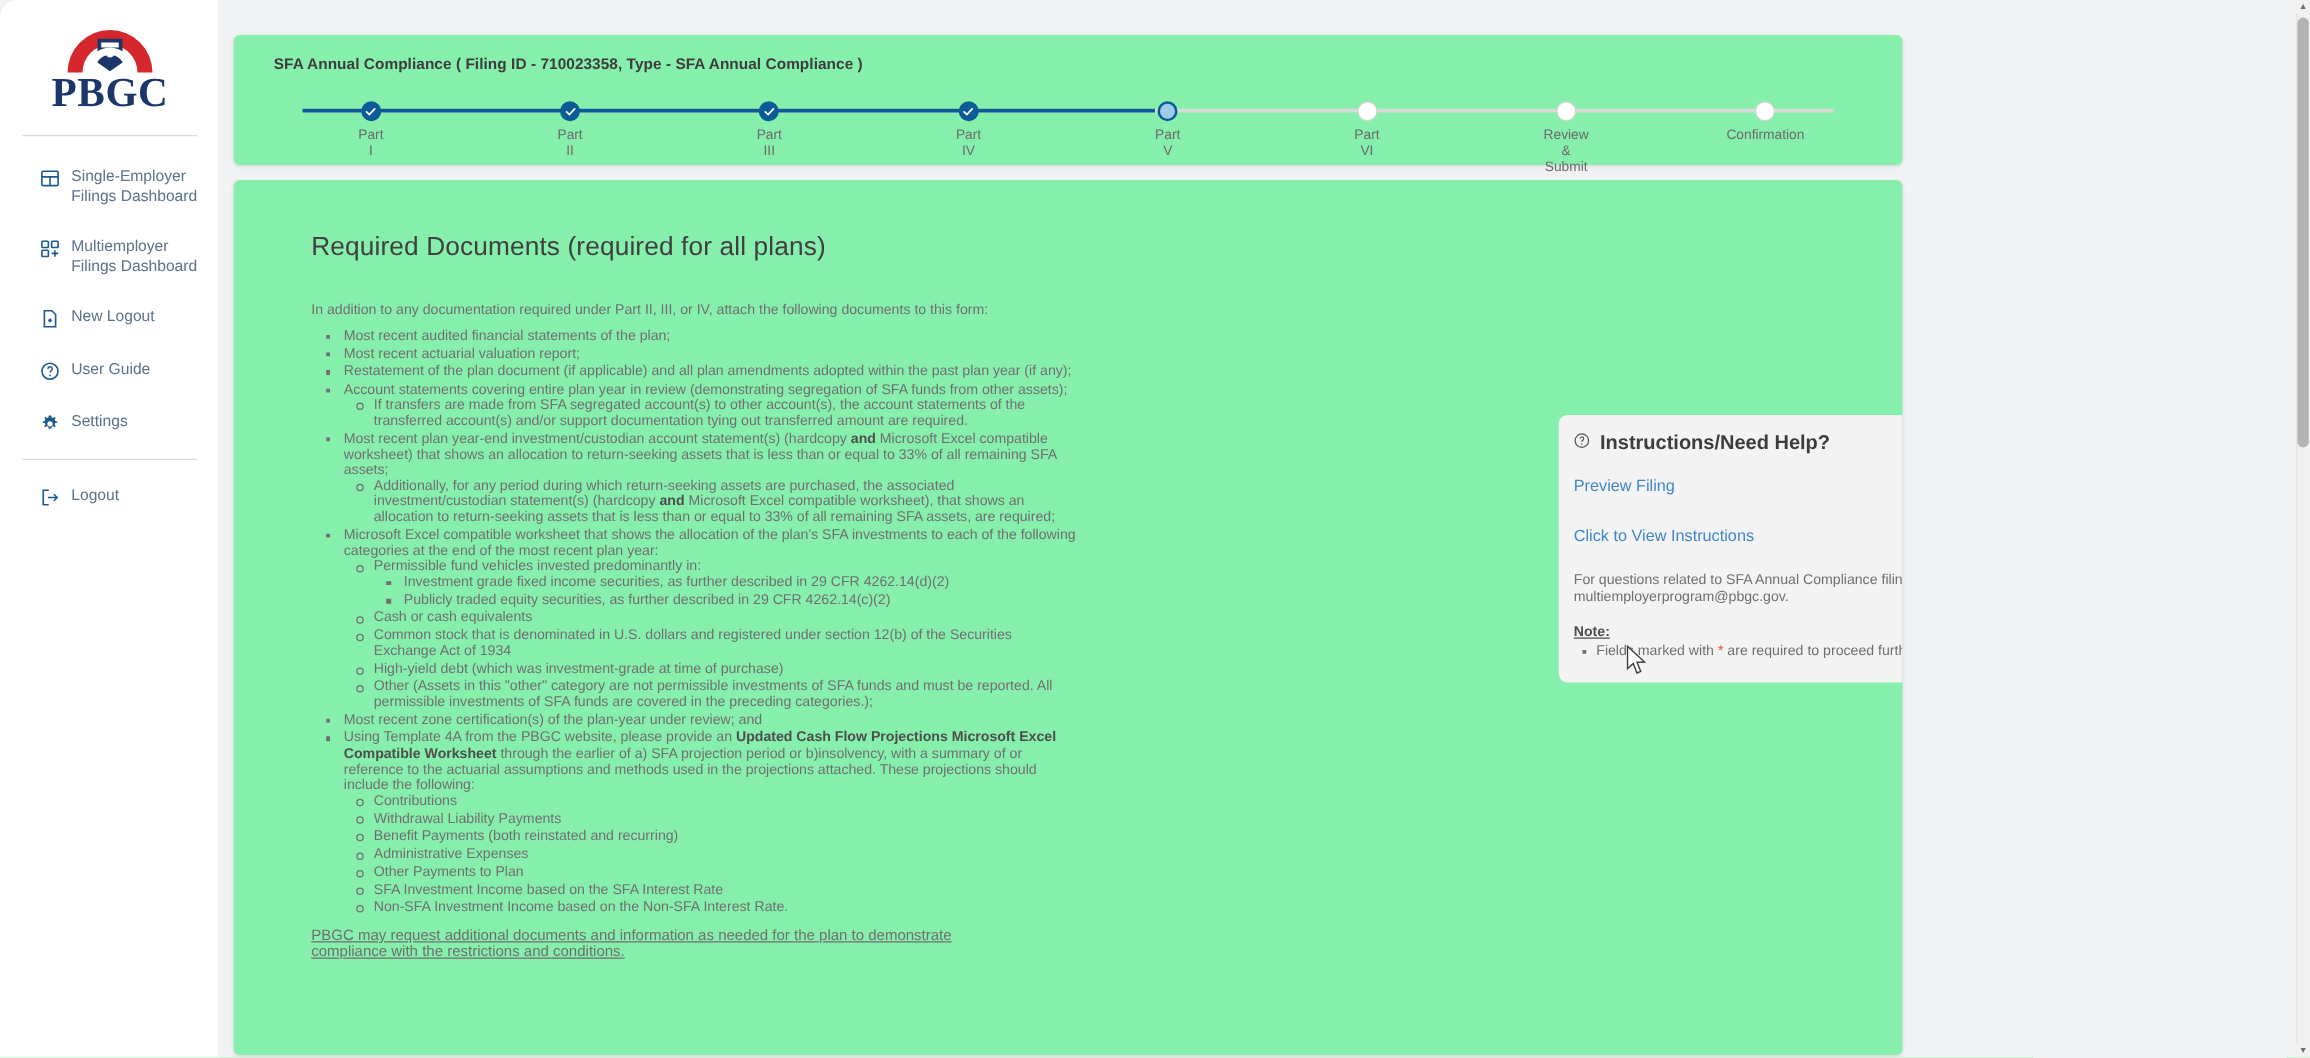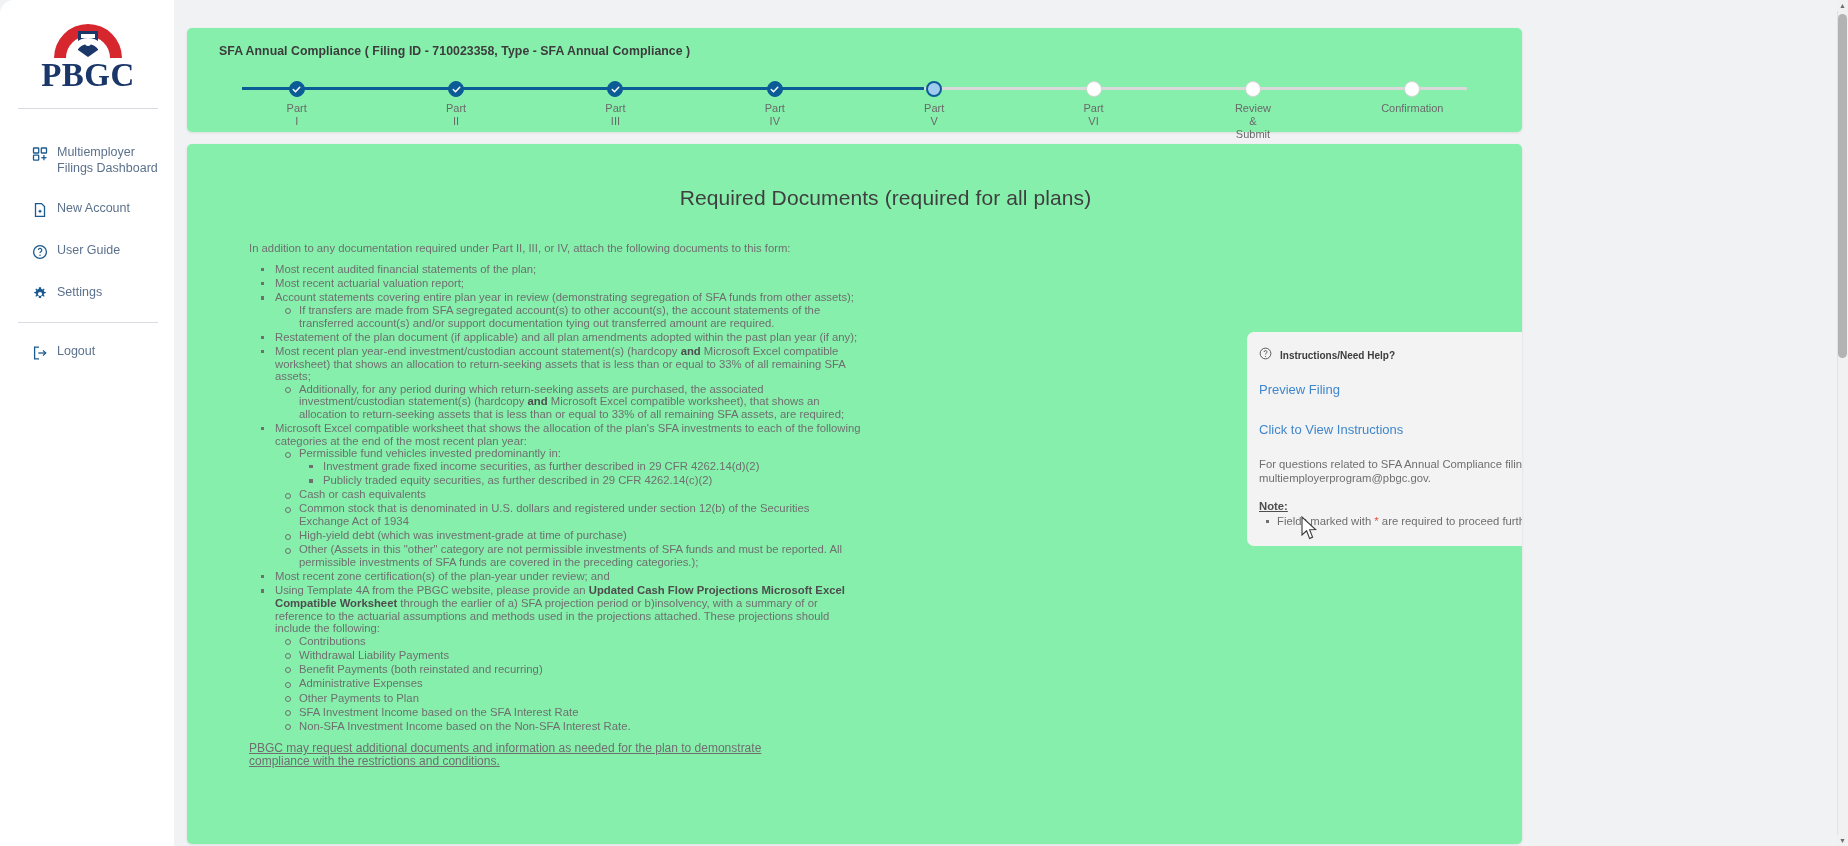--- a/index.html
+++ b/index.html
@@ -93,21 +93,21 @@
     white-space:pre-line;
   }
 
   
   #content-card {
     position:absolute; left:13px; top:144px; width:1335px; height:700px;
     overflow:hidden;
   }
   #page-title {
     font-size:21px; color:#3f3f3f; font-weight:400;
-    padding:42px 0 0 62px; letter-spacing:0.1px;text-align:center;
+    padding:42px 0 0 62px; letter-spacing:0.1px;
   }
   #intro {
     font-size:11.3px; color:#6f6f6f; padding:32px 0 0 62px;
   }
 
   
   .doc-list { margin:9px 0 0 0; padding:0 0 0 62px; list-style:none; }
   .doc-list li { position:relative; }
   .l1 {
     font-size:11.3px; color:#6f6f6f; line-height:12.6px;
@@ -145,21 +145,21 @@
 
   
   #instructions {
     position:absolute; left:1060px; top:188px; width:387px;
     background:#f3f3f3; border-radius:7px; padding:0 0 18px 0;
   }
   #instr-head {
     display:flex; align-items:center; gap:8px;
     padding:14px 14px 0 12px; cursor:pointer;
   }
-  #instr-title { font-size:10px; font-weight:700; color:#3c3c3c; flex:1; }
+  #instr-title { font-size:16px; font-weight:700; color:#3c3c3c; flex:1; }
   .link-row { padding:16px 0 0 12px; }
   .blue-link {
     font-size:13px; color:#3f86cd; cursor:pointer;
     text-decoration:none;
   }
   #instr-contact {
     font-size:11.3px; color:#6f6f6f; line-height:13.5px;
     padding:20px 20px 0 12px;
   }
   #note-label {
@@ -212,20 +212,30 @@
           <path d="M30 32 A18 18 0 0 1 66 32 L60 32 A12 12 0 0 0 36 32 Z" fill="#ffffff"></path>
         </svg>
       </div>
       <div class="logo-text">PBGC</div>
     </div>
   </div>
   <div class="sidebar-divider"></div>
 
   <div id="nav">
 
+    <div class="nav-item">
+      <span class="nav-icon">
+        <svg width="16" height="16" viewBox="0 0 16 16" fill="none" stroke="#1b5a8f" stroke-width="1.3">
+          <rect x="1.5" y="2" width="13" height="11.5" rx="1"></rect>
+          <line x1="1.5" y1="6.5" x2="14.5" y2="6.5"></line>
+          <line x1="8" y1="6.5" x2="8" y2="13.5"></line>
+        </svg>
+      </span>
+      <span class="nav-label">Single-Employer Filings Dashboard</span>
+    </div>
 
     <div class="nav-gap"></div>
 
     <div class="nav-item">
       <span class="nav-icon">
         <svg width="16" height="16" viewBox="0 0 16 16" fill="none" stroke="#1b5a8f" stroke-width="1.3">
           <rect x="1.5" y="2" width="5.2" height="5" rx="0.6"></rect>
           <rect x="9.3" y="2" width="5.2" height="5" rx="0.6"></rect>
           <rect x="1.5" y="9.2" width="5.2" height="5" rx="0.6"></rect>
           <line x1="9.3" y1="11.7" x2="14.5" y2="11.7"></line>
@@ -238,21 +248,21 @@
     <div class="nav-gap"></div>
 
     <div class="nav-item">
       <span class="nav-icon">
         <svg width="16" height="16" viewBox="0 0 16 16" fill="none" stroke="#1b5a8f" stroke-width="1.3">
           <path d="M3.5 1.6 h6 l3 3 v9.8 h-9 z"></path>
           <line x1="6.5" y1="9.3" x2="9.5" y2="9.3"></line>
           <line x1="8" y1="7.8" x2="8" y2="10.8"></line>
         </svg>
       </span>
-      <span class="nav-label">New Account</span>
+      <span class="nav-label">New Logout</span>
     </div>
 
     <div class="nav-gap"></div>
 
     <div class="nav-item">
       <span class="nav-icon">
         <svg width="16" height="16" viewBox="0 0 16 16" fill="none" stroke="#1b5a8f" stroke-width="1.3">
           <circle cx="8" cy="8" r="6.4"></circle>
           <path d="M6.3 6.1 a1.75 1.75 0 1 1 2.5 1.65 c-0.55 0.3 -0.8 0.7 -0.8 1.3" stroke-width="1.2"></path>
           <circle cx="8" cy="11.3" r="0.75" fill="#1b5a8f" stroke="none"></circle>
@@ -355,24 +365,24 @@
         </div>
     </div>
   </div>
 
   <div id="content-card" class="card">
     <div id="page-title">Required Documents (required for all plans)</div>
     <div id="intro">In addition to any documentation required under Part II, III, or IV, attach the following documents to this form:</div>
     <ul class="doc-list" id="doc-list">
         <li class="l1"><span>Most recent audited financial statements of the plan;</span></li>
         <li class="l1"><span>Most recent actuarial valuation report;</span></li>
+        <li class="l1"><span>Restatement of the plan document (if applicable) and all plan amendments adopted within the past plan year (if any);</span></li>
         <li class="l1"><span>Account statements covering entire plan year in review (demonstrating segregation of SFA funds from other assets);</span><ul class="sublist">
             <li class="l2"><span>If transfers are made from SFA segregated account(s) to other account(s), the account statements of the transferred account(s) and/or support documentation tying out transferred amount are required.</span></li>
           </ul></li>
-        <li class="l1"><span>Restatement of the plan document (if applicable) and all plan amendments adopted within the past plan year (if any);</span></li>
         <li class="l1"><span>Most recent plan year-end investment/custodian account statement(s) (hardcopy <b>and</b> Microsoft Excel compatible worksheet) that shows an allocation to return-seeking assets that is less than or equal to 33% of all remaining SFA assets;</span><ul class="sublist">
             <li class="l2"><span>Additionally, for any period during which return-seeking assets are purchased, the associated investment/custodian statement(s) (hardcopy <b>and</b> Microsoft Excel compatible worksheet), that shows an allocation to return-seeking assets that is less than or equal to 33% of all remaining SFA assets, are required;</span></li>
           </ul></li>
         <li class="l1"><span>Microsoft Excel compatible worksheet that shows the allocation of the plan's SFA investments to each of the following categories at the end of the most recent plan year:</span><ul class="sublist">
             <li class="l2"><span>Permissible fund vehicles invested predominantly in:</span><ul class="sublist">
                 <li class="l3"><span>Investment grade fixed income securities, as further described in 29 CFR 4262.14(d)(2)</span></li>
                 <li class="l3"><span>Publicly traded equity securities, as further described in 29 CFR 4262.14(c)(2)</span></li>
               </ul></li>
             <li class="l2"><span>Cash or cash equivalents</span></li>
             <li class="l2"><span>Common stock that is denominated in U.S. dollars and registered under section 12(b) of the Securities Exchange Act of 1934</span></li>

